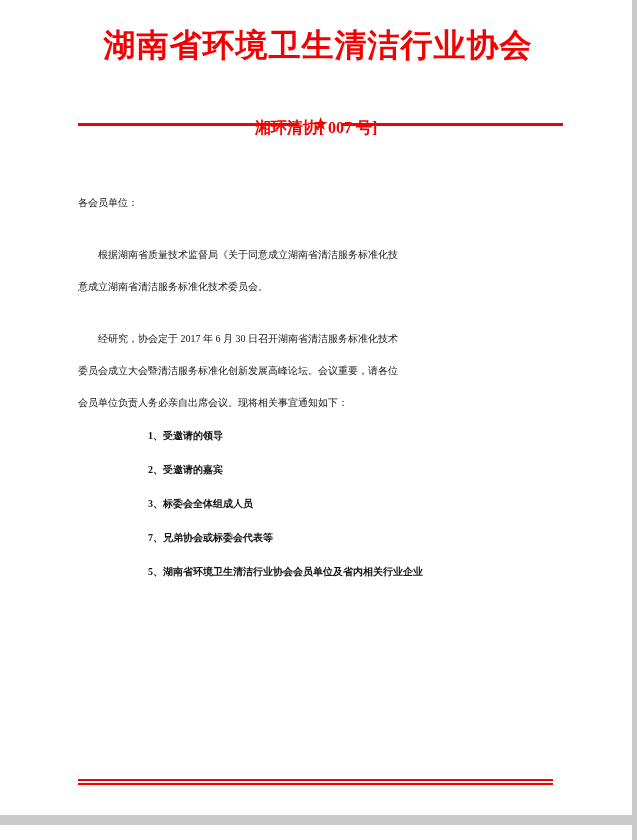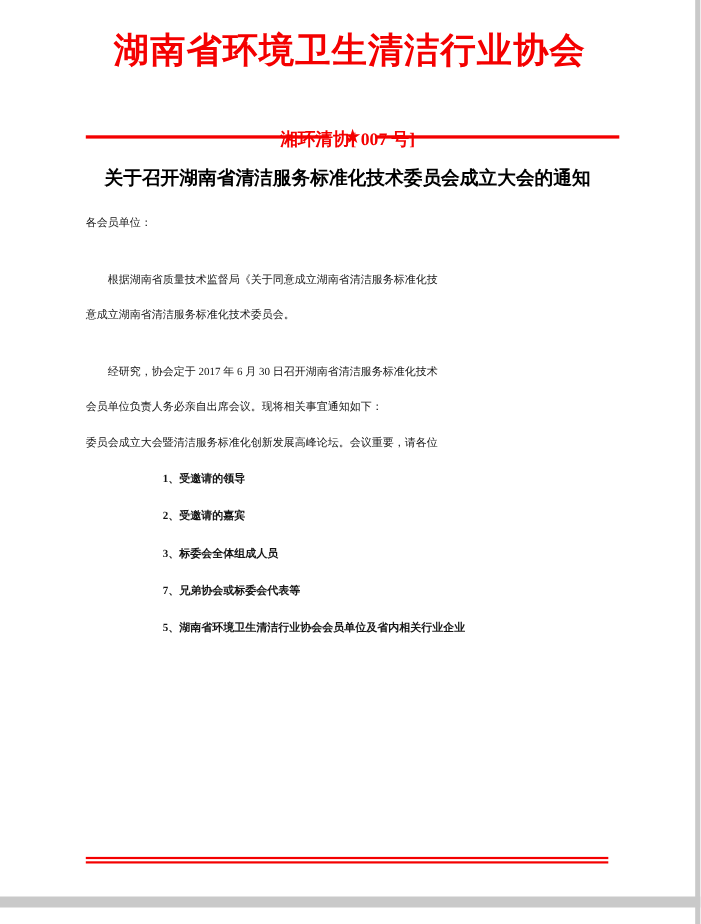--- a/index.html
+++ b/index.html
@@ -84,35 +84,34 @@
   <div class="assoc-title">湖南省环境卫生清洁行业协会</div>
 
   <div class="doc-number">湘环清协[ 007 号]</div>
 
   <div class="star-divider">
     <span class="divider-line"></span>
     <span class="divider-star">★</span>
     <span class="divider-line"></span>
   </div>
 
-  <div class="notice-title">关于召开湖南省清洁服务标准化技术委员会成立大会的通知</div>
 
   <div class="body">
 
     <div class="salutation">各会员单位：</div>
 
     <div class="para">
       <div class="pline first">根据湖南省质量技术监督局《关于同意成立湖南省清洁服务标准化技</div>
       <div class="pline">意成立湖南省清洁服务标准化技术委员会。</div>
     </div>
 
     <div class="para">
       <div class="pline first">经研究，协会定于 2017 年 6 月 30 日召开湖南省清洁服务标准化技术</div>
+      <div class="pline">委员会成立大会暨清洁服务标准化创新发展高峰论坛。会议重要，请各位</div>
       <div class="pline">会员单位负责人务必亲自出席会议。现将相关事宜通知如下：</div>
-      <div class="pline">委员会成立大会暨清洁服务标准化创新发展高峰论坛。会议重要，请各位</div>
     </div>
 
 
     <div>
       <div class="attendee-item">1、受邀请的领导</div>
       <div class="attendee-item">2、受邀请的嘉宾</div>
       <div class="attendee-item">3、标委会全体组成人员</div>
       <div class="attendee-item">7、兄弟协会或标委会代表等</div>
       <div class="attendee-item">5、湖南省环境卫生清洁行业协会会员单位及省内相关行业企业</div>
     </div>

